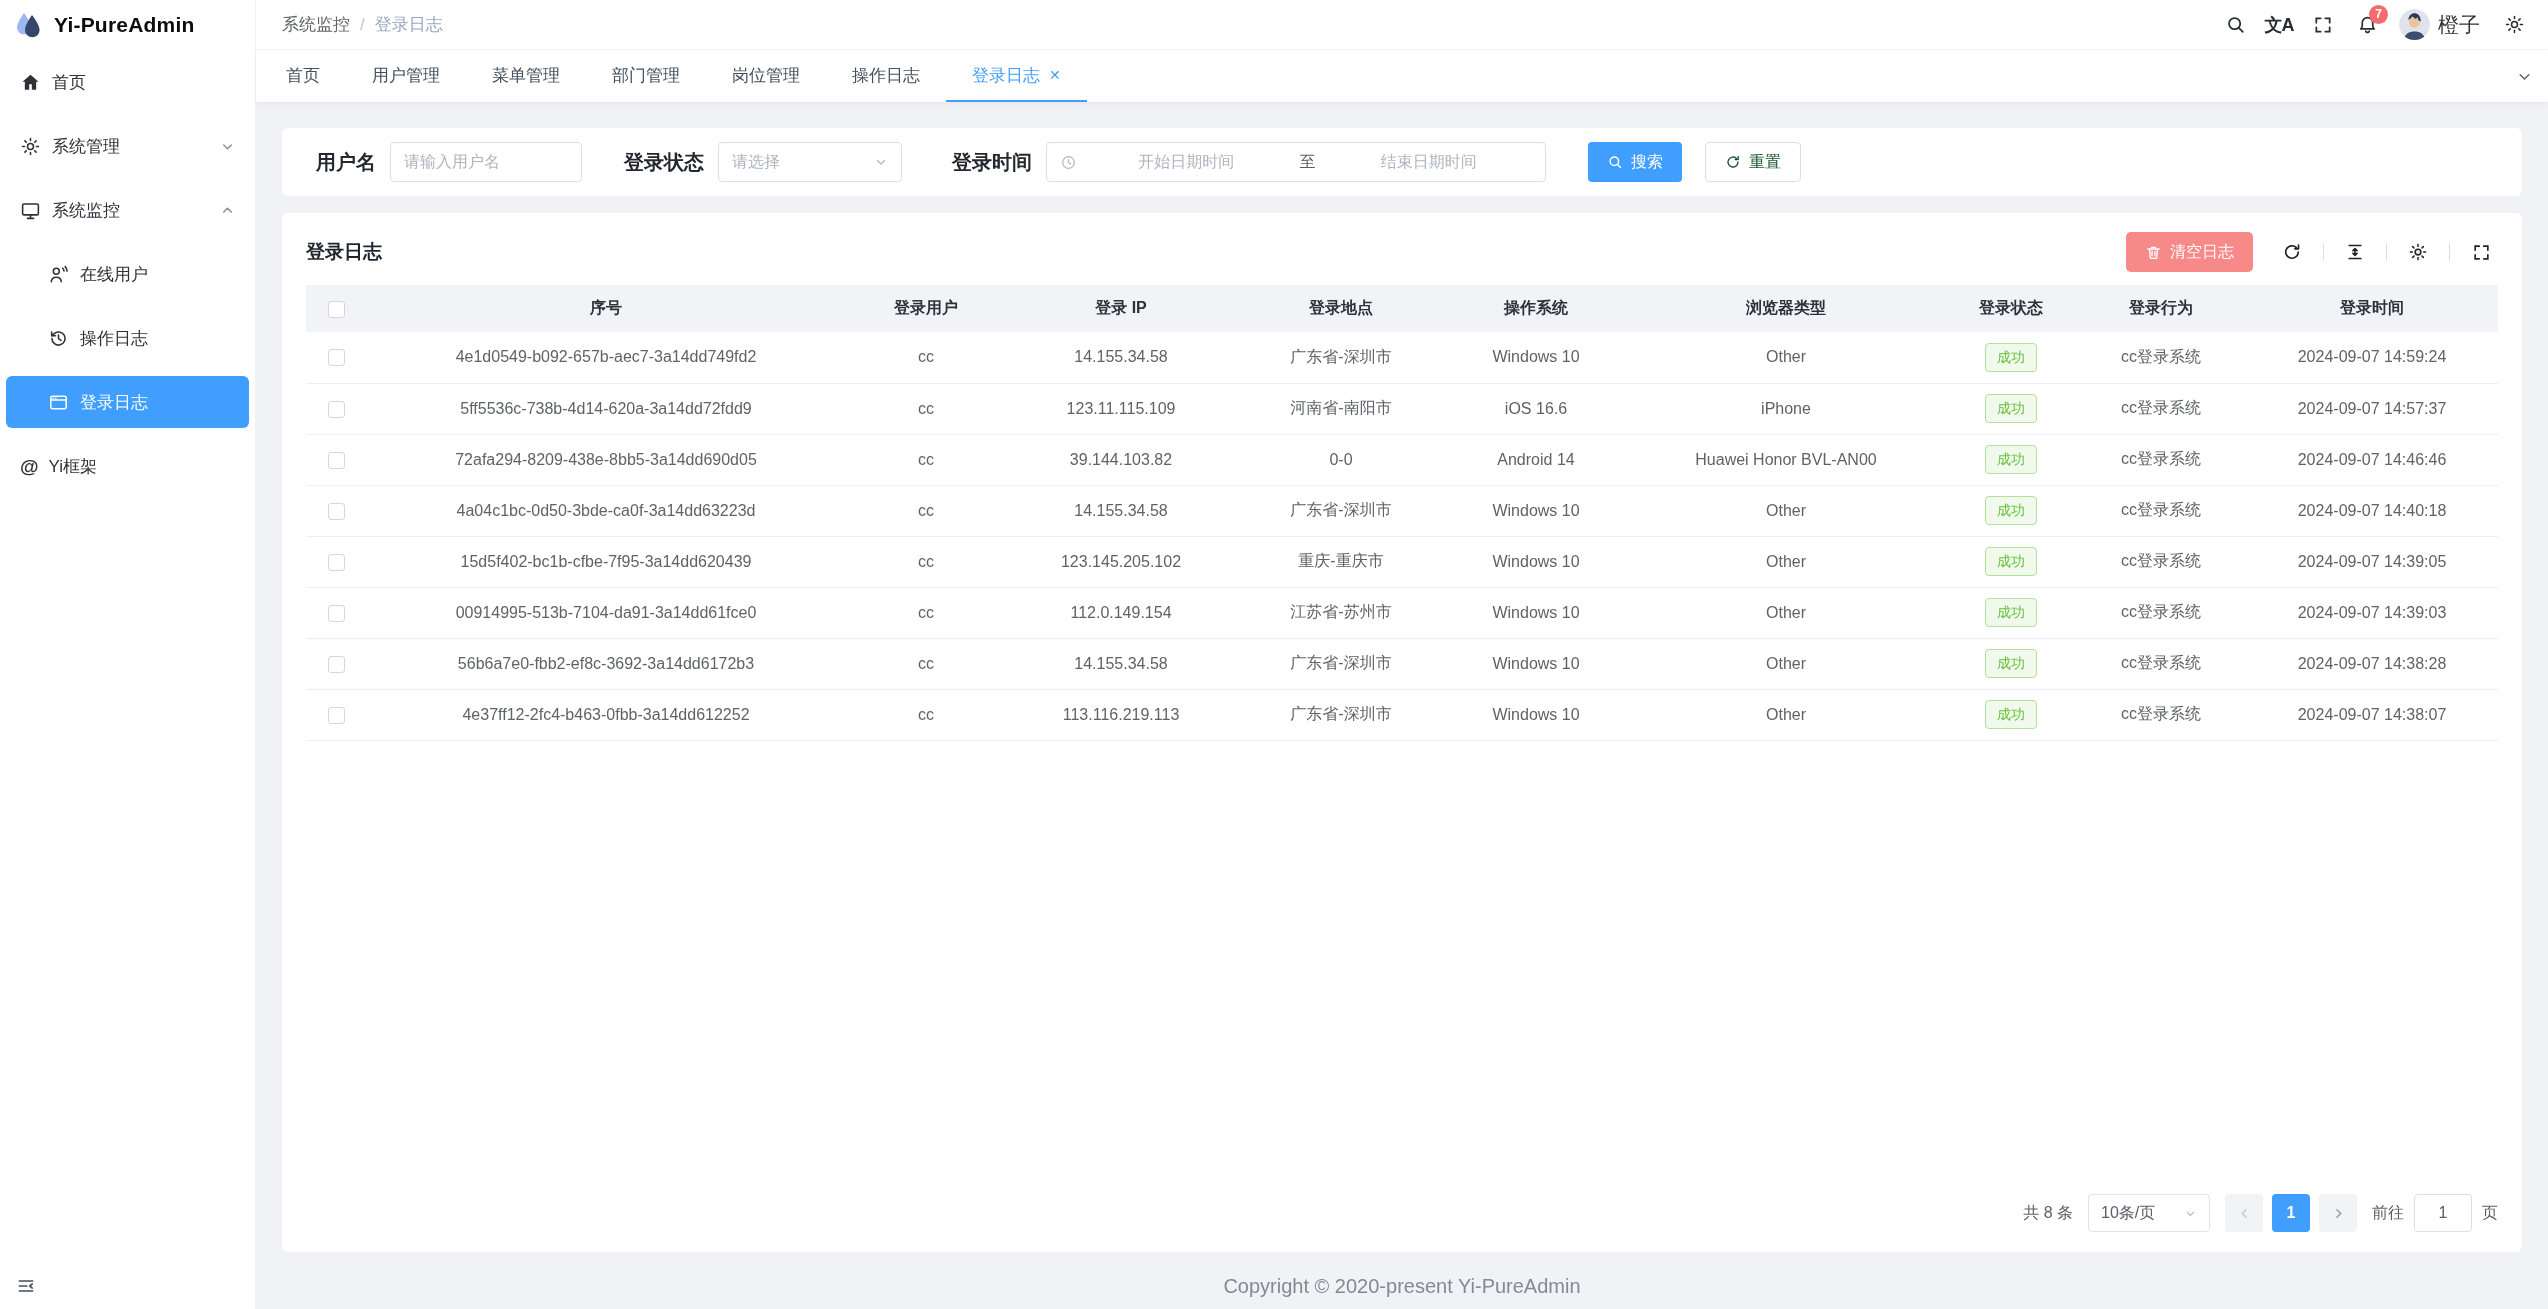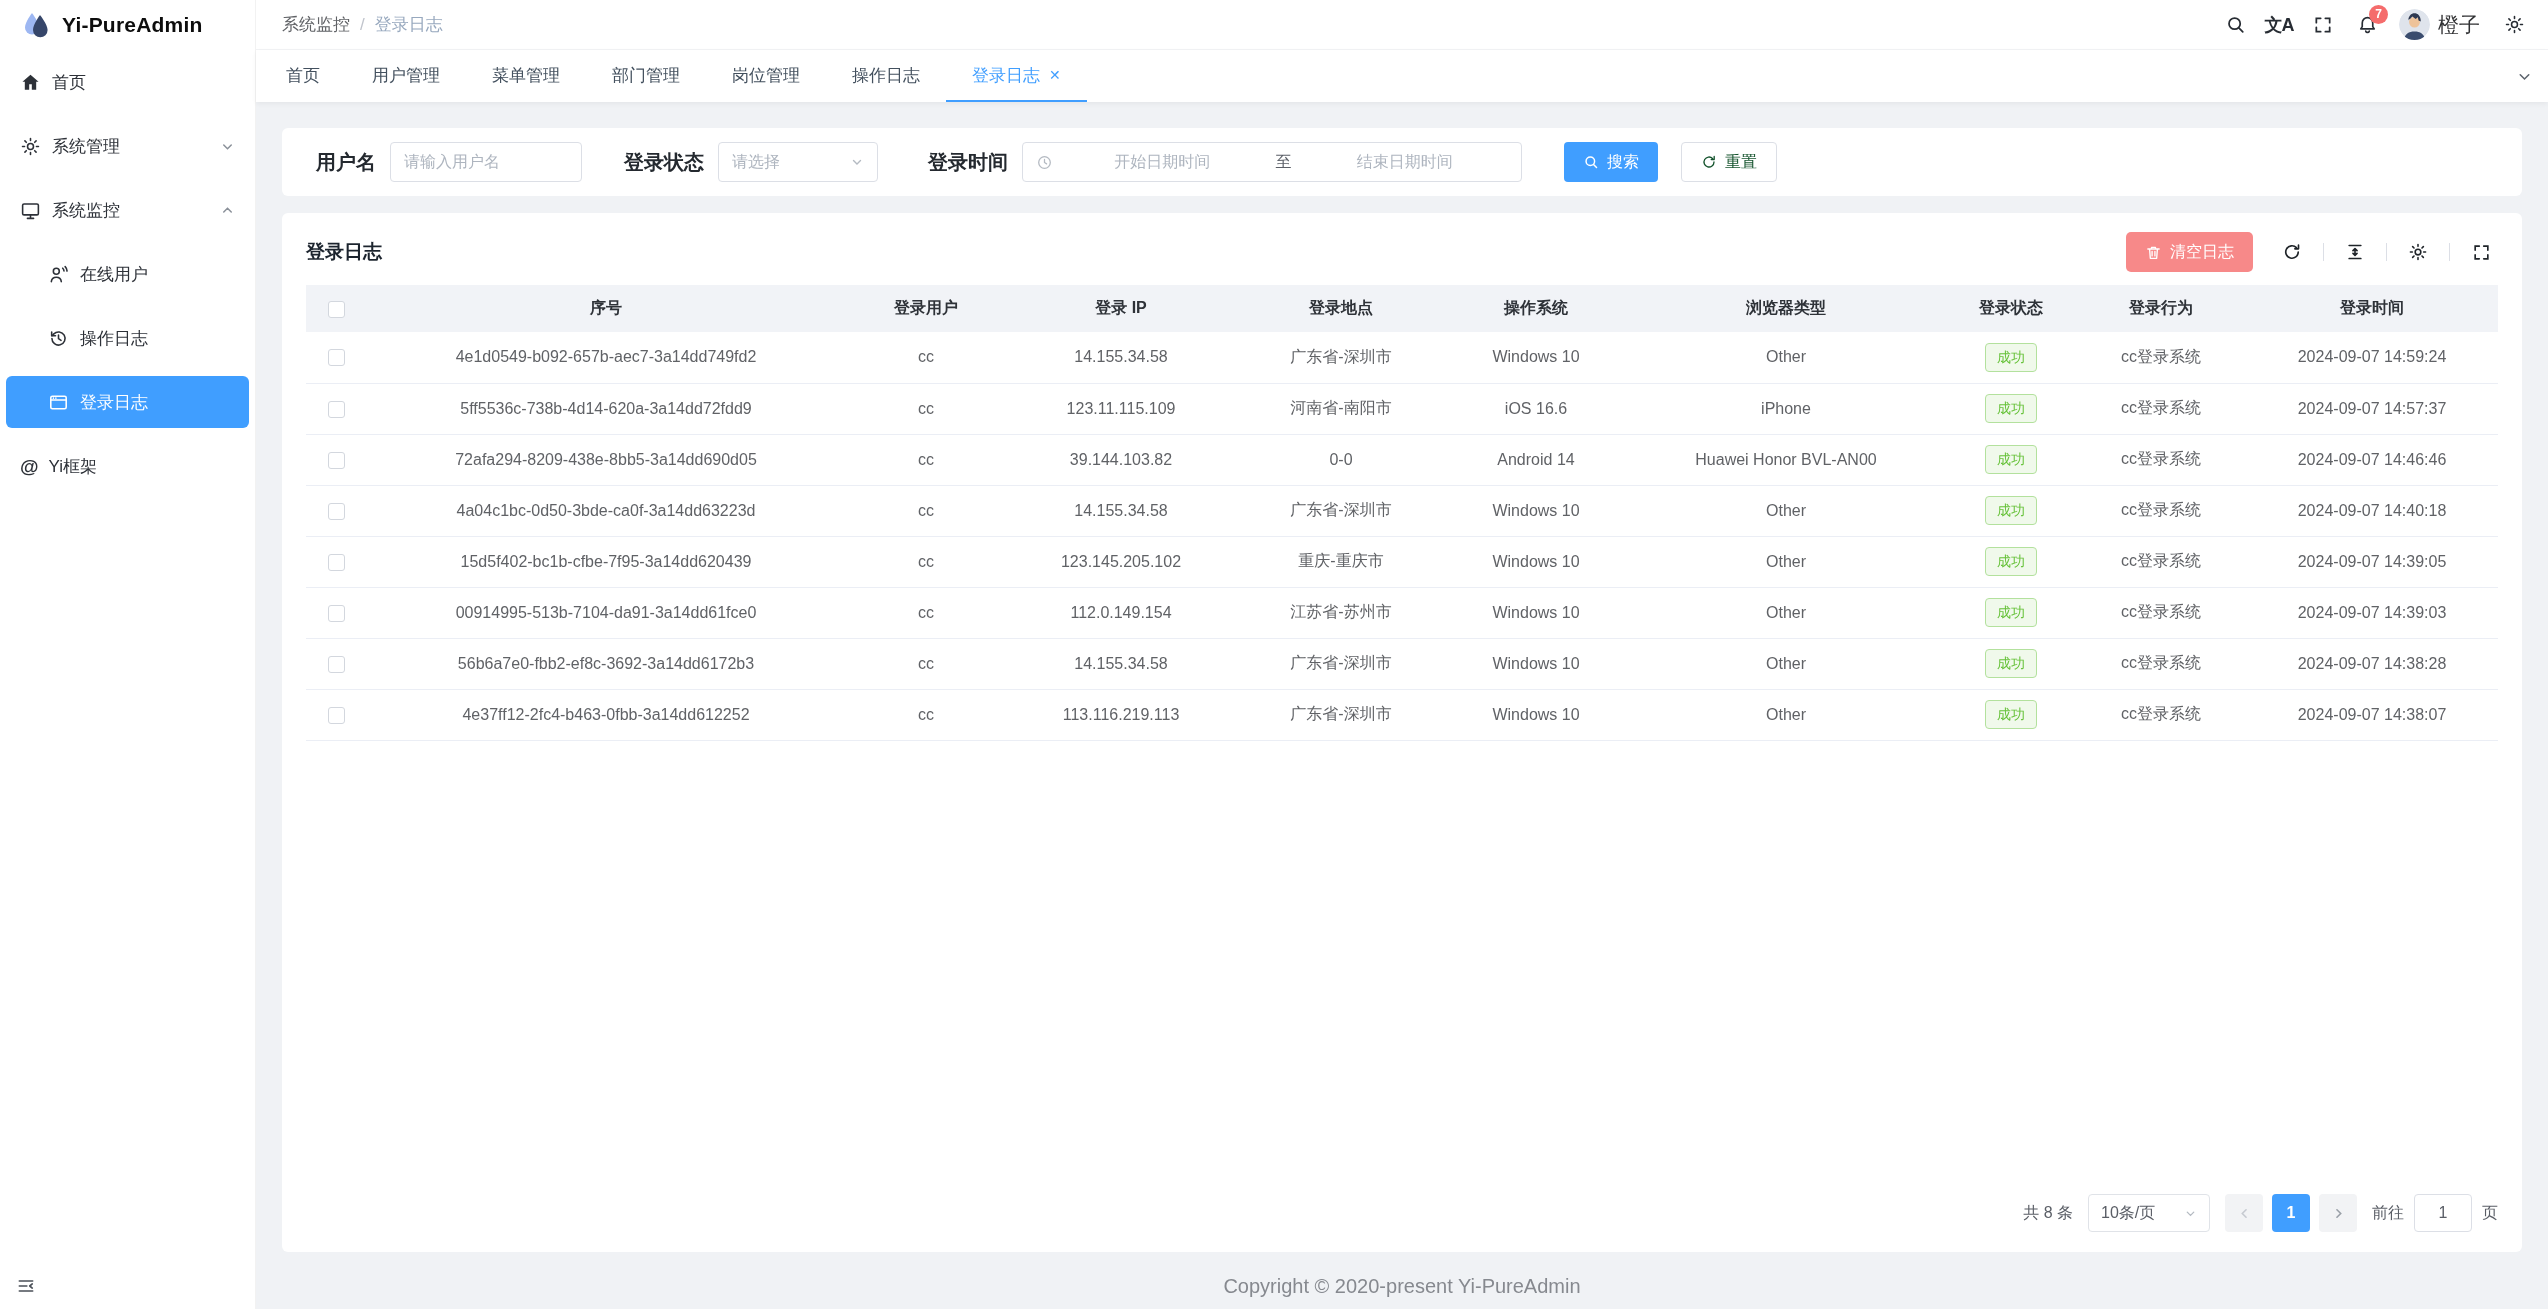--- a/index.html
+++ b/index.html
@@ -2,21 +2,21 @@
 <html><head>
 <meta charset="utf-8">
 <style>
   * { margin:0; padding:0; box-sizing:border-box; }
   html,body { width:2548px; height:1309px; overflow:hidden; }
   body { font-family:"Liberation Sans","DejaVu Sans",sans-serif; display:flex; background:#f0f2f5; color:#303133; }
   svg { display:block; }
 
   
   .sidebar { width:256px; background:#fff; display:flex; flex-direction:column; border-right:1px solid rgba(0,0,0,.05); flex:none; }
-  .logo-row { height:50px; display:flex; align-items:center; padding-left:20px; gap:8px; cursor:pointer; }
+  .logo-row { height:50px; display:flex; align-items:center; padding-left:12px; gap:8px; cursor:pointer; }
   .logo-title { font-size:21px; font-weight:bold; color:#0d0d0d; letter-spacing:.2px; }
   .menu { flex:1; padding-top:6px; overflow:hidden; }
   .menu-item { height:52px; margin:0 6px 12px; display:flex; align-items:center; padding:0 14px; border-radius:6px; font-size:17px; color:#2d3138; cursor:pointer; }
   .menu-item .m-icon { width:21px; height:21px; margin-right:11px; flex:none; }
   .menu-item .m-label { flex:1; white-space:nowrap; }
   .menu-item .chev { width:15px; height:15px; color:#8a9099; }
   .menu-item.sub { padding-left:42px; }
   .menu-item.active { background:#409eff; color:#fff; }
   .at-glyph { font-size:19px; font-weight:bold; margin-right:10px; color:#2d3138; line-height:1; }
   .collapse-row { height:46px; display:flex; align-items:center; padding-left:16px; color:#4a4f57; }
@@ -44,21 +44,21 @@
 
   
   .content { flex:1; display:flex; flex-direction:column; padding:26px 26px 0; min-height:0; }
 
   .search-card { background:#fff; border-radius:6px; height:68px; display:flex; align-items:center; padding:0 34px; margin-bottom:17px; flex:none; }
   .form-label { font-size:20px; font-weight:bold; color:#24292f; margin-right:14px; white-space:nowrap; }
   .input-box { height:40px; border:1px solid #dcdfe6; border-radius:4px; background:#fff; display:flex; align-items:center; padding:0 13px; font-size:16px; color:#606266; }
   .username-box { width:192px; margin-right:42px; }
   .username-box input { border:none; outline:none; width:100%; font-size:16px; font-family:Liberation Sans, sans-serif; color:#606266; background:transparent; }
   .username-box input::placeholder { color:#aeb5bf; }
-  .select-box { width:160px; justify-content:space-between; cursor:pointer; margin-right:50px; }
+  .select-box { width:184px; justify-content:space-between; cursor:pointer; margin-right:50px; }
   .placeholder-text { color:#aeb5bf; }
   .sel-chev { color:#b4bac2; }
   .date-range { width:500px; color:#aeb5bf; gap:6px; }
   .date-part { flex:1; text-align:center; cursor:text; }
   .date-sep { color:#5a5e66; padding:0 4px; }
   .btn { height:40px; border:none; border-radius:4px; display:inline-flex; align-items:center; gap:8px; padding:0 19px; font-size:16px; font-family:inherit; cursor:pointer; white-space:nowrap; }
   .btn-primary { background:#409eff; color:#fff; margin-left:42px; }
   .btn-plain { background:#fff; border:1px solid #dcdfe6; color:#14532d; margin-left:23px; }
 
   .log-card { background:#fff; border-radius:6px; flex:1; min-height:0; display:flex; flex-direction:column; padding:14px 24px 20px; margin-bottom:17px; }

